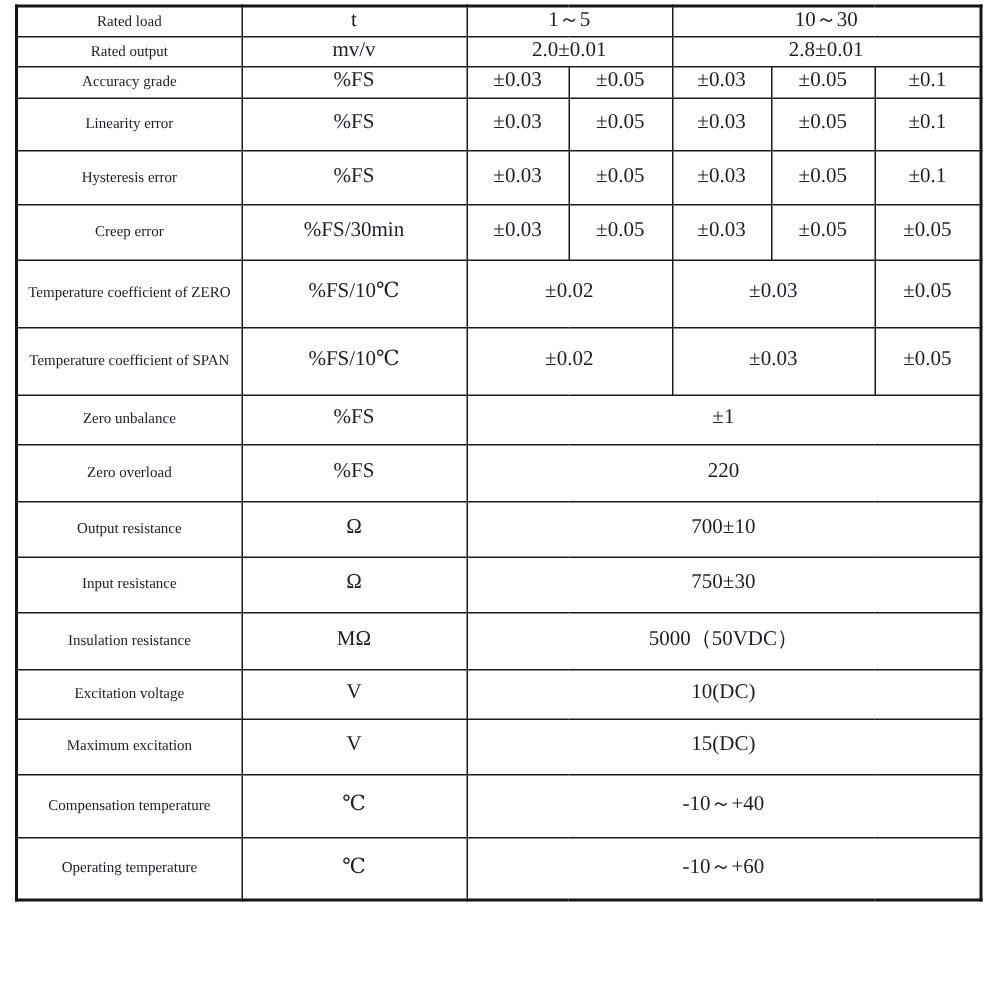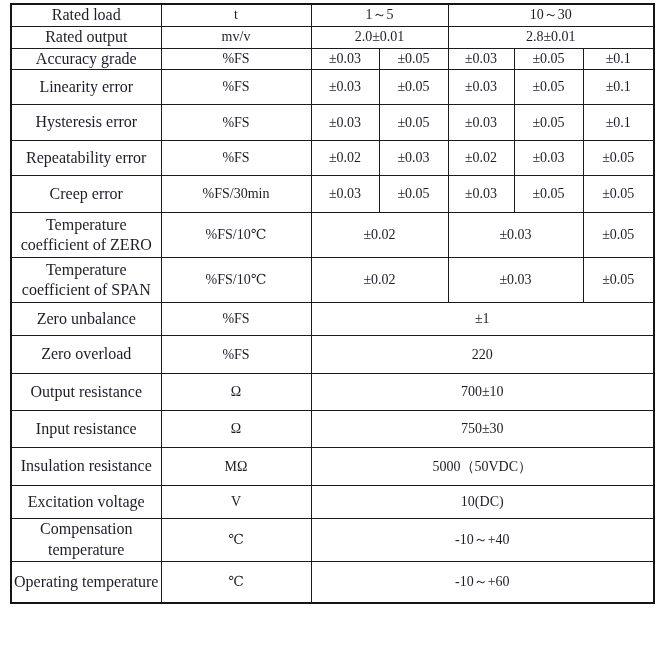--- a/index.html
+++ b/index.html
@@ -25,21 +25,21 @@
   .spec-table td {
     border: 1px solid #1b1b1b;
     text-align: center;
     vertical-align: middle;
     font-size: 14px;
     line-height: 1.3;
     padding: 0 2px;
     overflow: hidden;
   }
   .spec-table td.label {
-    font-size: 16px;
+    font-size: 10px;
   }
 </style>
 </head>
 <body>
 
 <table class="spec-table">
   <colgroup>
     <col style="width:150px">
       <col style="width:150px">
     <col style="width:68px">
@@ -81,29 +81,20 @@
     </tr>
     <tr style="height:36px">
       <td class="label">Hysteresis error</td>
       <td>%FS</td>
       <td>±0.03</td>
       <td>±0.05</td>
       <td>±0.03</td>
       <td>±0.05</td>
       <td>±0.1</td>
     </tr>
-    <tr style="height:35px">
-      <td class="label">Repeatability error</td>
-      <td>%FS</td>
-      <td>±0.02</td>
-      <td>±0.03</td>
-      <td>±0.02</td>
-      <td>±0.03</td>
-      <td>±0.05</td>
-    </tr>
     <tr style="height:37px">
       <td class="label">Creep error</td>
       <td>%FS/30min</td>
       <td>±0.03</td>
       <td>±0.05</td>
       <td>±0.03</td>
       <td>±0.05</td>
       <td>±0.05</td>
     </tr>
     <tr style="height:45px">
@@ -143,20 +134,25 @@
     <tr style="height:38px">
       <td class="label">Insulation resistance</td>
       <td>MΩ</td>
       <td colspan="5">5000（50VDC）</td>
     </tr>
     <tr style="height:33px">
       <td class="label">Excitation voltage</td>
       <td>V</td>
       <td colspan="5">10(DC)</td>
     </tr>
+    <tr style="height:37px">
+      <td class="label">Maximum excitation</td>
+      <td>V</td>
+      <td colspan="5">15(DC)</td>
+    </tr>
     <tr style="height:42px">
       <td class="label">Compensation temperature</td>
       <td>℃</td>
       <td colspan="5">-10～+40</td>
     </tr>
     <tr style="height:42px">
       <td class="label">Operating temperature</td>
       <td>℃</td>
       <td colspan="5">-10～+60</td>
     </tr>

